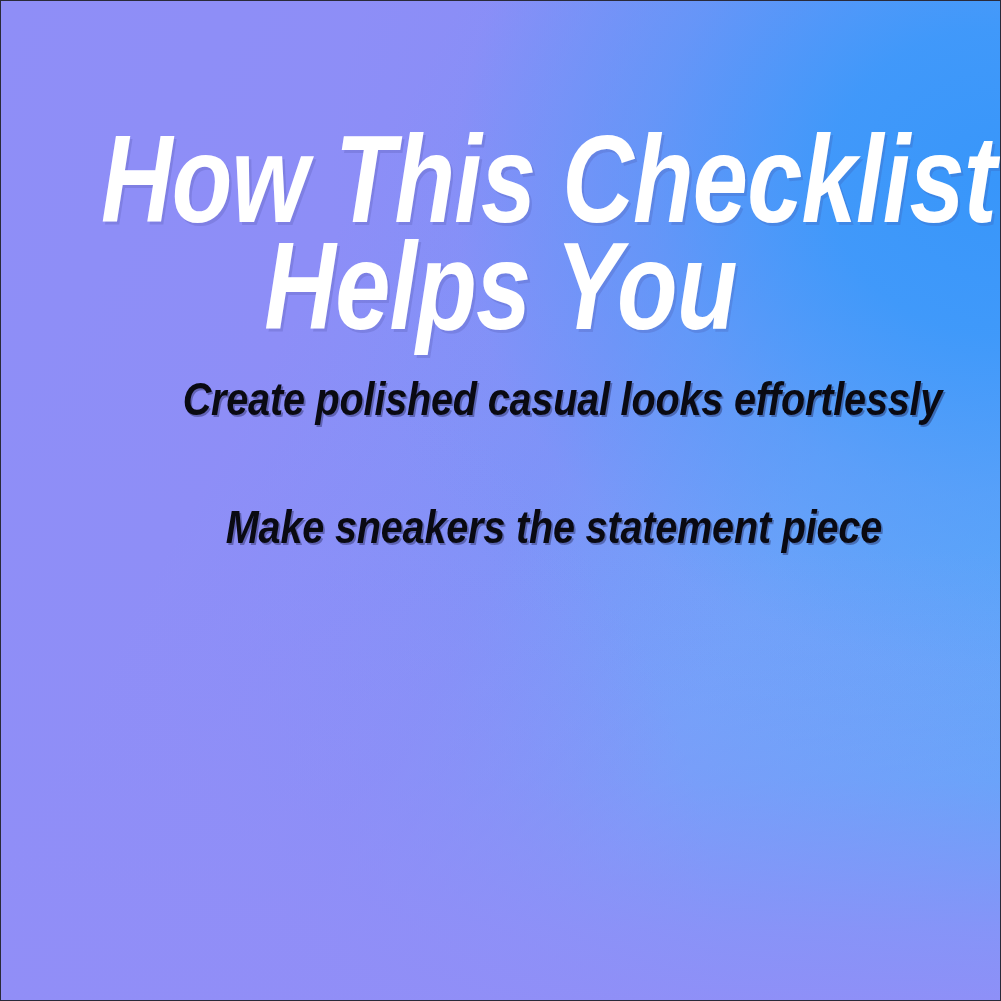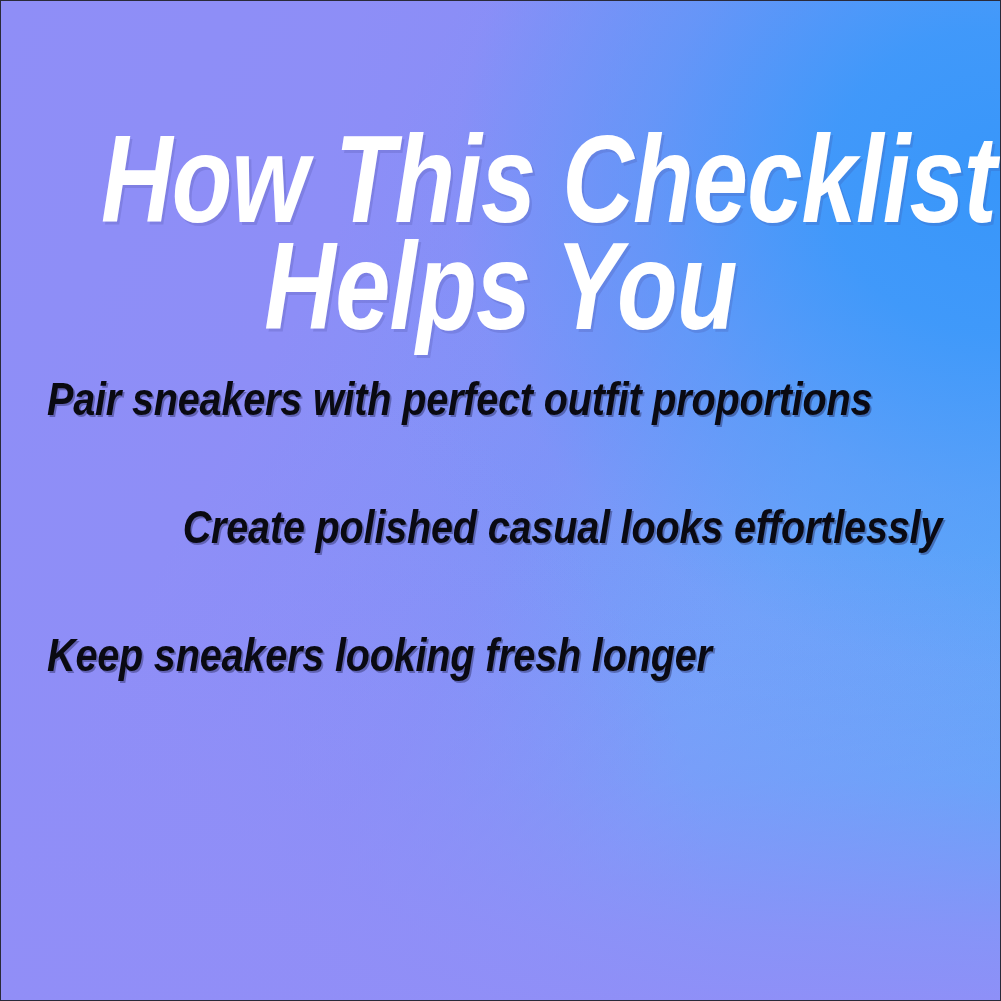--- a/index.html
+++ b/index.html
@@ -121,25 +121,22 @@
   <div class="bg-bottom-purple"></div>
 
   <div class="content">
 
     <h1 class="heading">
       <span class="hl">How This Checklist</span>
       <span class="hl">Helps You</span>
     </h1>
 
     <ul class="checklist">
-      <li class="item align-left">
-        <span class="item-text">Pair sneakers with perfect outfit proportions</span>
-      </li>
       <li class="item align-right">
         <span class="item-text">Create polished casual looks effortlessly</span>
       </li>
-      <li class="item align-left">
-        <span class="item-text">Keep sneakers looking fresh longer</span>
+      <li class="item align-right">
+        <span class="item-text">Make sneakers the statement piece</span>
       </li>
     </ul>
 
   </div>
 </div>
 
 </body></html>

